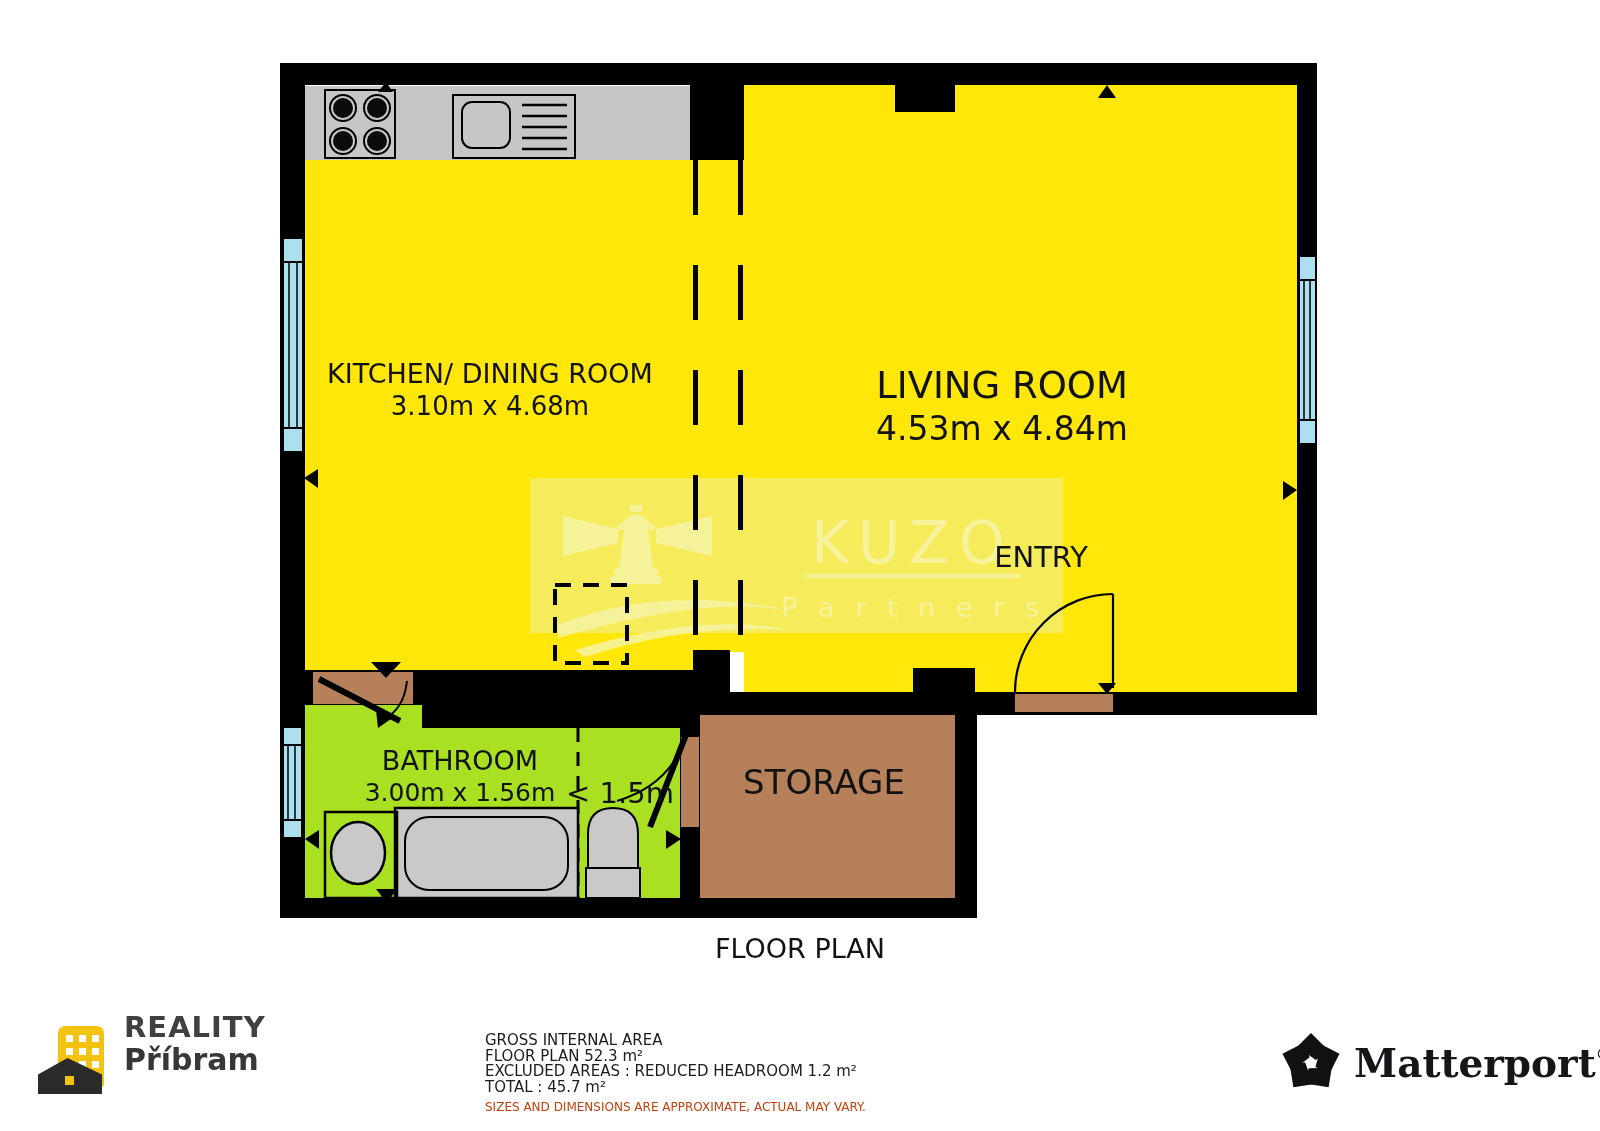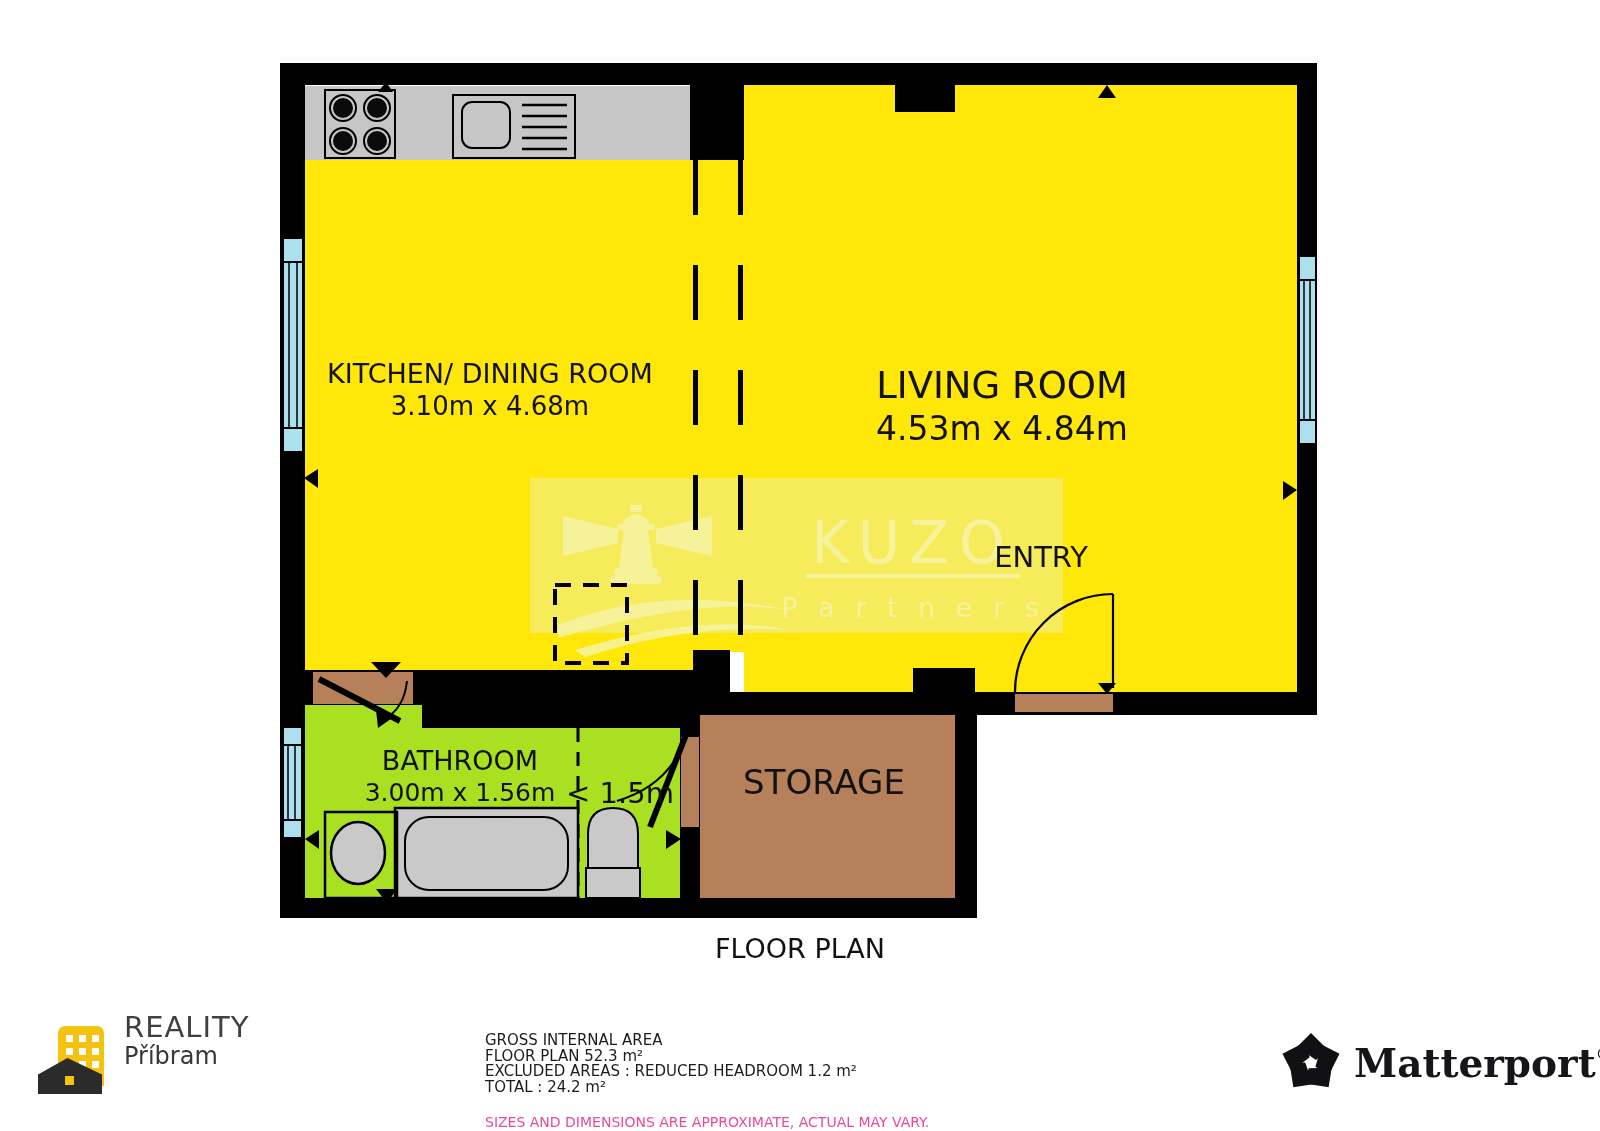--- a/index.html
+++ b/index.html
@@ -4,31 +4,31 @@
 <style>
   html,body{margin:0;padding:0;background:#ffffff;}
   #stage{position:relative;width:1600px;height:1131px;background:#fff;overflow:hidden;
          font-family:"DejaVu Sans","Liberation Sans",sans-serif;}
   svg text{font-family:"DejaVu Sans","Liberation Sans",sans-serif;}
   .plan-label{fill:#121212;}
   .wm-text{fill:#f7f4a4;}
   
   #area-summary{position:absolute;left:485px;top:1033px;width:600px;text-align:left;color:#1c1c1c;}
   #area-summary .line{font-size:15px;line-height:15.5px;}
-  #area-summary .disclaimer{font-size:14px;line-height:16px;margin-top:19px;color:#ec4899;}
-  
-  #agency{position:absolute;left:38px;top:1004px;width:230px;height:92px;}
+  #area-summary .disclaimer{font-size:12px;line-height:16px;margin-top:4px;color:#c2410c;}
+  
+  #agency{position:absolute;left:38px;top:1004px;width:230px;height:92px;font-weight:bold;}
   #agency .building{position:absolute;left:20px;top:22px;width:46px;height:60px;background:#f3c30f;border-radius:7px 7px 0 0;}
   #agency .bwin{position:absolute;left:8px;top:9px;width:7px;height:7px;background:#fff;
      box-shadow:13px 0 #fff,26px 0 #fff,0 13px #fff,13px 13px #fff,26px 13px #fff,0 26px #fff,13px 26px #fff,26px 26px #fff;}
   #agency .house{position:absolute;left:0px;top:54px;width:64px;height:36px;background:#2b2b2b;
      clip-path:polygon(46% 0,100% 46%,100% 100%,0 100%,0 46%);}
   #agency .hwin{position:absolute;left:27px;top:72px;width:9px;height:9px;background:#f3c30f;}
   #agency .t1{position:absolute;left:86px;top:6px;font-size:29px;letter-spacing:1px;color:#404040;}
-  #agency .t2{position:absolute;left:86px;top:38px;font-size:24px;color:#373737;}
+  #agency .t2{position:absolute;left:86px;top:38px;font-size:30px;color:#373737;}
   
   #matterport{position:absolute;left:1278px;top:1030px;display:flex;align-items:center;}
   #matterport .mp-name{font-family:"DejaVu Serif","Liberation Serif",serif;font-size:39px;color:#15151a;margin-left:10px;font-weight:bold;}
   #matterport .mp-reg{font-family:"DejaVu Serif","Liberation Serif",serif;font-size:15px;color:#15151a;vertical-align:18px;}
 </style>
 </head>
 <body>
 
 <div id="stage">
 
@@ -183,21 +183,21 @@
       <text class="plan-label" x="824" y="794" text-anchor="middle" font-size="34">STORAGE</text>
       <text class="plan-label" x="800" y="958" text-anchor="middle" font-size="27">FLOOR PLAN</text>
     </g>
   </svg>
 
   
   <div id="area-summary">
     <div class="line">GROSS INTERNAL AREA</div>
     <div class="line">FLOOR PLAN 52.3 m²</div>
     <div class="line">EXCLUDED AREAS :  REDUCED HEADROOM 1.2 m²</div>
-    <div class="line">TOTAL :  24.2 m²</div>
+    <div class="line">TOTAL :  45.7 m²</div>
     <div class="disclaimer">SIZES AND DIMENSIONS ARE APPROXIMATE, ACTUAL MAY VARY.</div>
   </div>
 
   
   <div id="agency">
     <span class="building">
         <span class="bwin"></span>
       </span>
     <span class="house"></span>
     <span class="hwin"></span>

